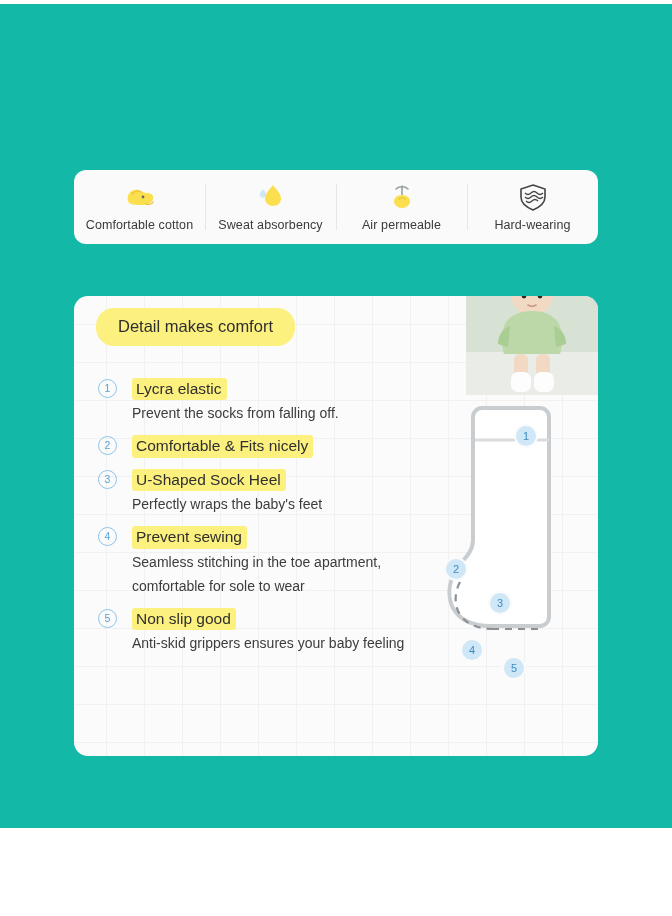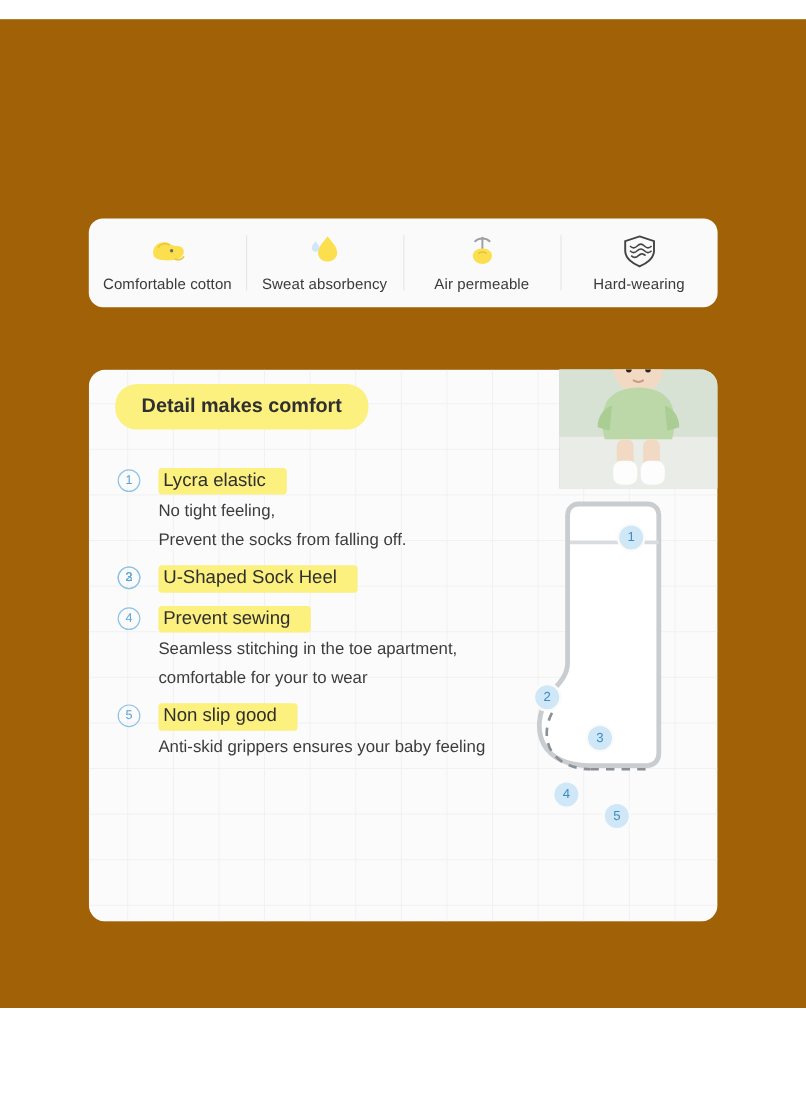--- a/index.html
+++ b/index.html
@@ -10,24 +10,24 @@
   body {
     width: 672px;
     height: 916px;
     font-family: "Liberation Sans", sans-serif;
     position: relative;
     overflow: hidden;
   }
 
   .page {
     position: absolute;
-    left: 0; top: 16px;
+    left: 0; top: 4px;
     width: 672px;
     height: 824px;
-    background: #a16207;
+    background: #14b8a6;
   }
 
   
   .feature-strip {
     position: absolute;
     left: 74px;
     top: 166px;
     width: 524px;
     height: 74px;
     background: #fafafa;
@@ -89,21 +89,21 @@
     left: 22px;
     top: 12px;
   }
   .detail-title {
     display: inline-block;
     background: #fcf07f;
     border-radius: 18px;
     padding: 9px 22px 10px 22px;
     font-size: 16.5px;
     color: #2f2f2f;
-    font-weight: 700;
+    font-weight: 400;
   }
 
   
   .baby-photo {
     position: absolute;
     left: 392px;
     top: -36px;
     width: 132px;
     height: 135px;
     overflow: hidden;
@@ -134,21 +134,21 @@
     color: #5aa3d4;
     font-size: 10.5px;
     line-height: 17px;
     text-align: center;
   }
   .item-head {
     display: inline-block;
     font-size: 15.5px;
     color: #2f2f2f;
     background: #fcf07f;
-    padding: 1px 17px 2px 4px;
+    padding: 1px 5px 2px 4px;
     border-radius: 3px;
     line-height: 1.25;
   }
   .item-sub {
     font-size: 14px;
     color: #3c3c3c;
     line-height: 1.5;
     margin-top: 3px;
   }
 
@@ -233,38 +233,39 @@
 
     <div class="detail-title-wrap">
       <span class="detail-title">Detail makes comfort</span>
     </div>
 
     <div class="list">
 
       <div class="item">
         <span class="num">1</span>
         <span class="item-head">Lycra elastic</span>
-        <div class="item-sub">No tight feeling,</div>
         <div class="item-sub">Prevent the socks from falling off.</div>
       </div>
 
       <div class="item">
         <span class="num">2</span>
+        <span class="item-head">Comfortable &amp; Fits nicely</span>
       </div>
 
       <div class="item">
         <span class="num">3</span>
         <span class="item-head">U-Shaped Sock Heel</span>
+        <div class="item-sub">Perfectly wraps the baby's feet</div>
       </div>
 
       <div class="item">
         <span class="num">4</span>
         <span class="item-head">Prevent sewing</span>
         <div class="item-sub">Seamless stitching in the toe apartment,</div>
-        <div class="item-sub">comfortable for your to wear</div>
+        <div class="item-sub">comfortable for sole to wear</div>
       </div>
 
       <div class="item">
         <span class="num">5</span>
         <span class="item-head">Non slip good</span>
         <div class="item-sub">Anti-skid grippers ensures your baby feeling</div>
       </div>
     </div>
 
     <div class="sock">

